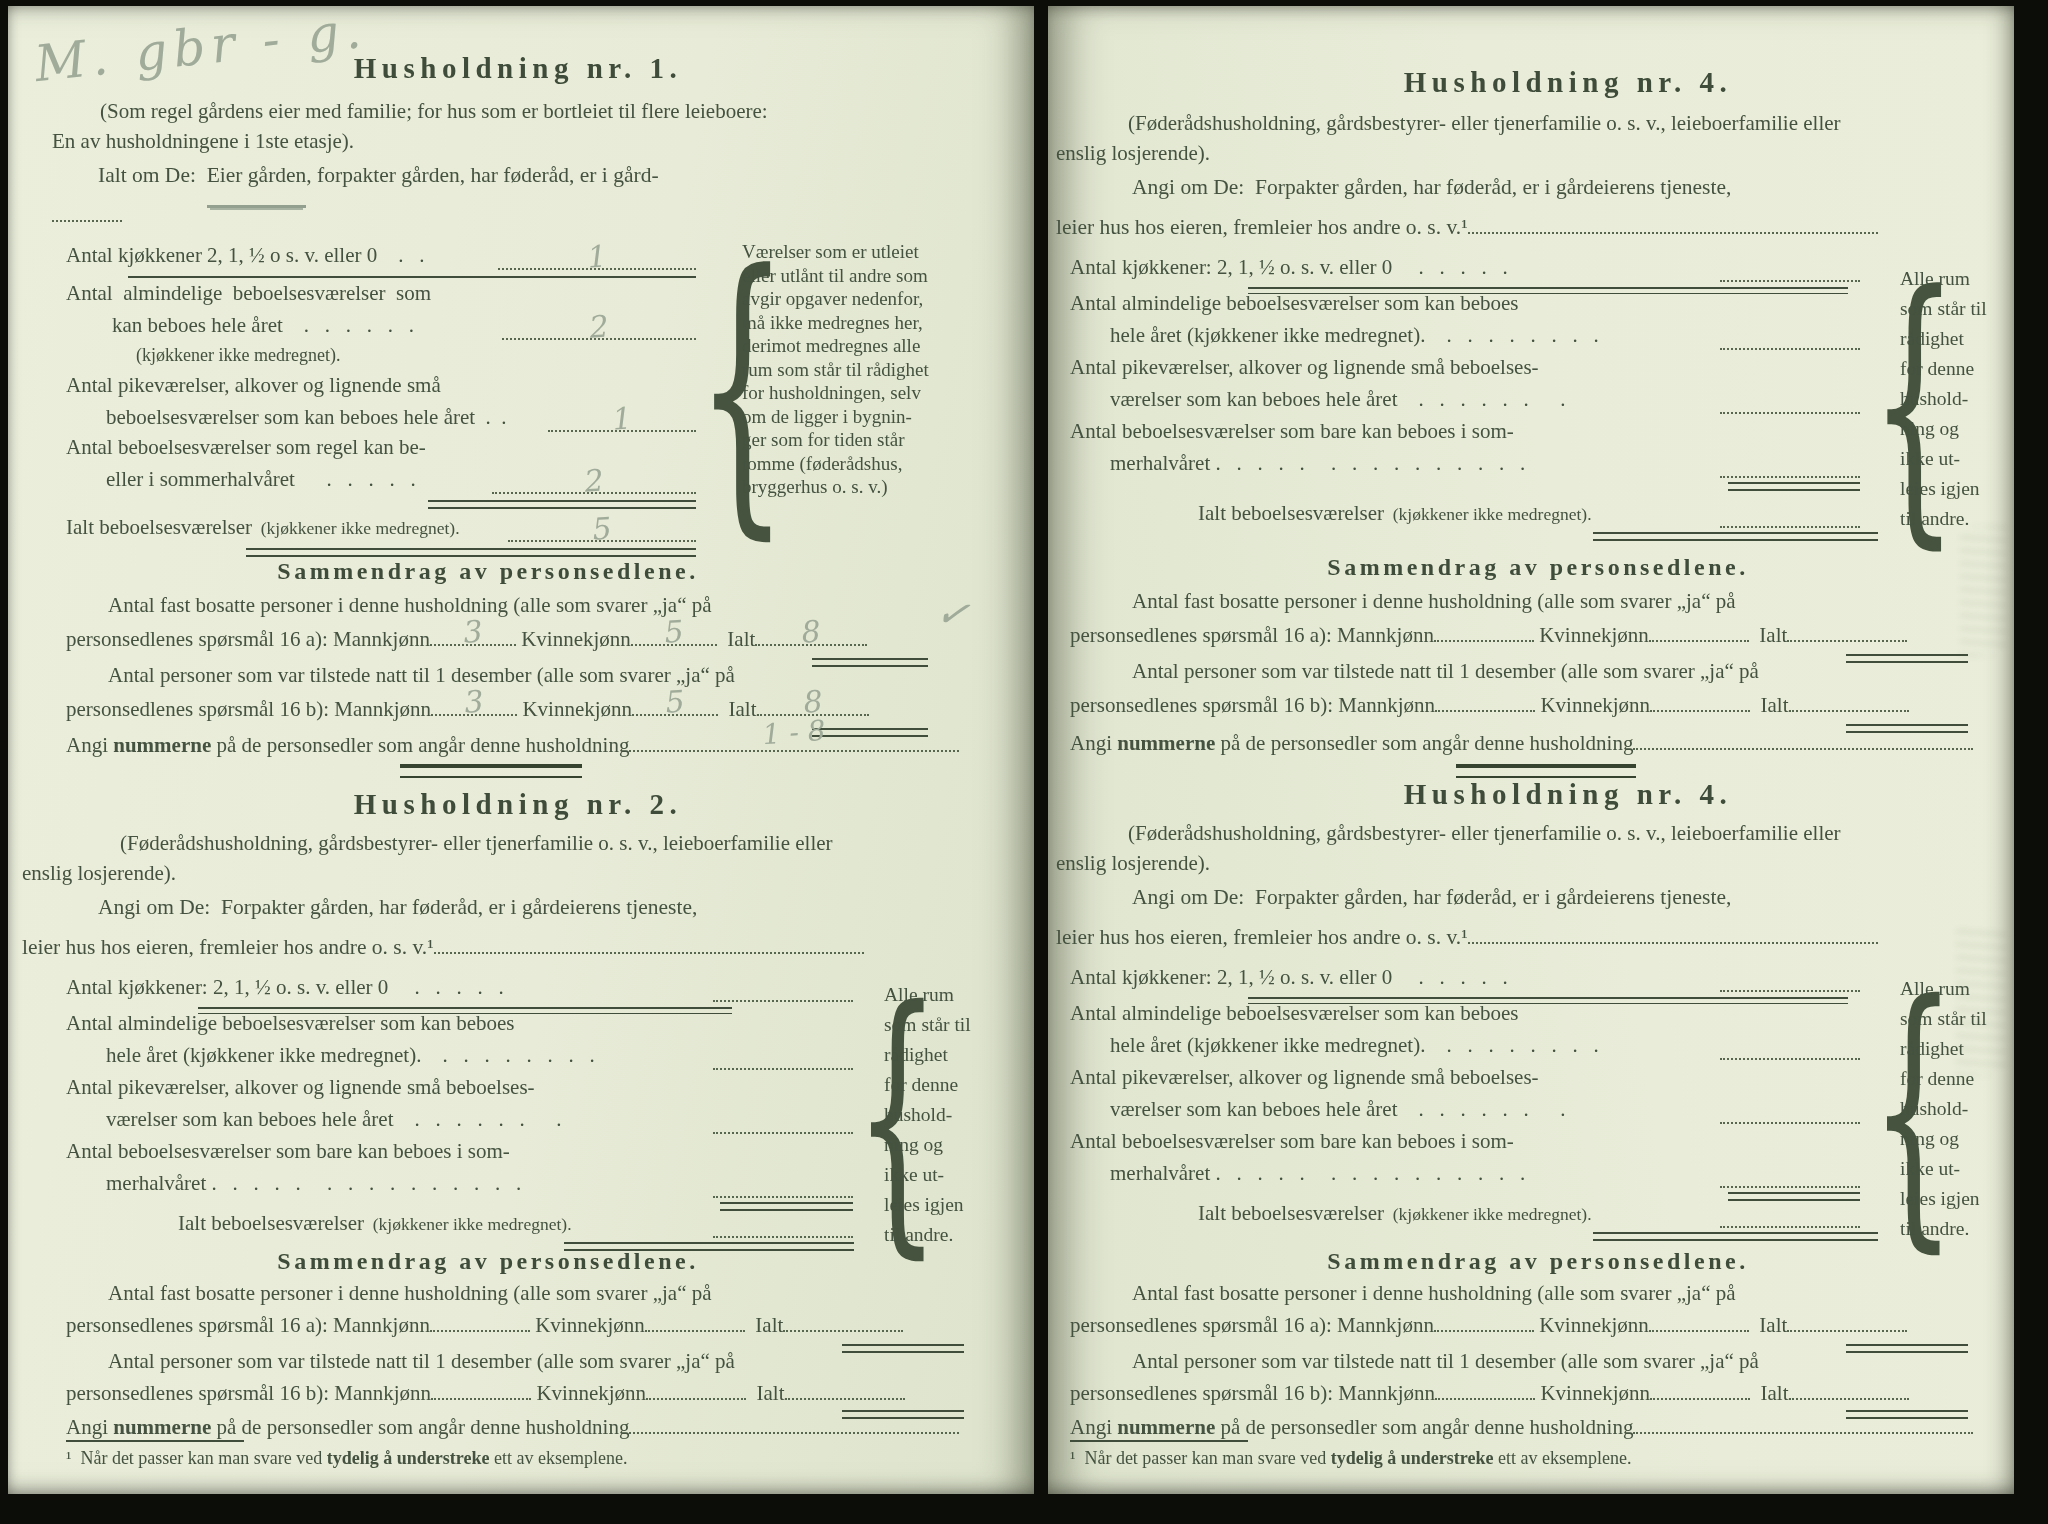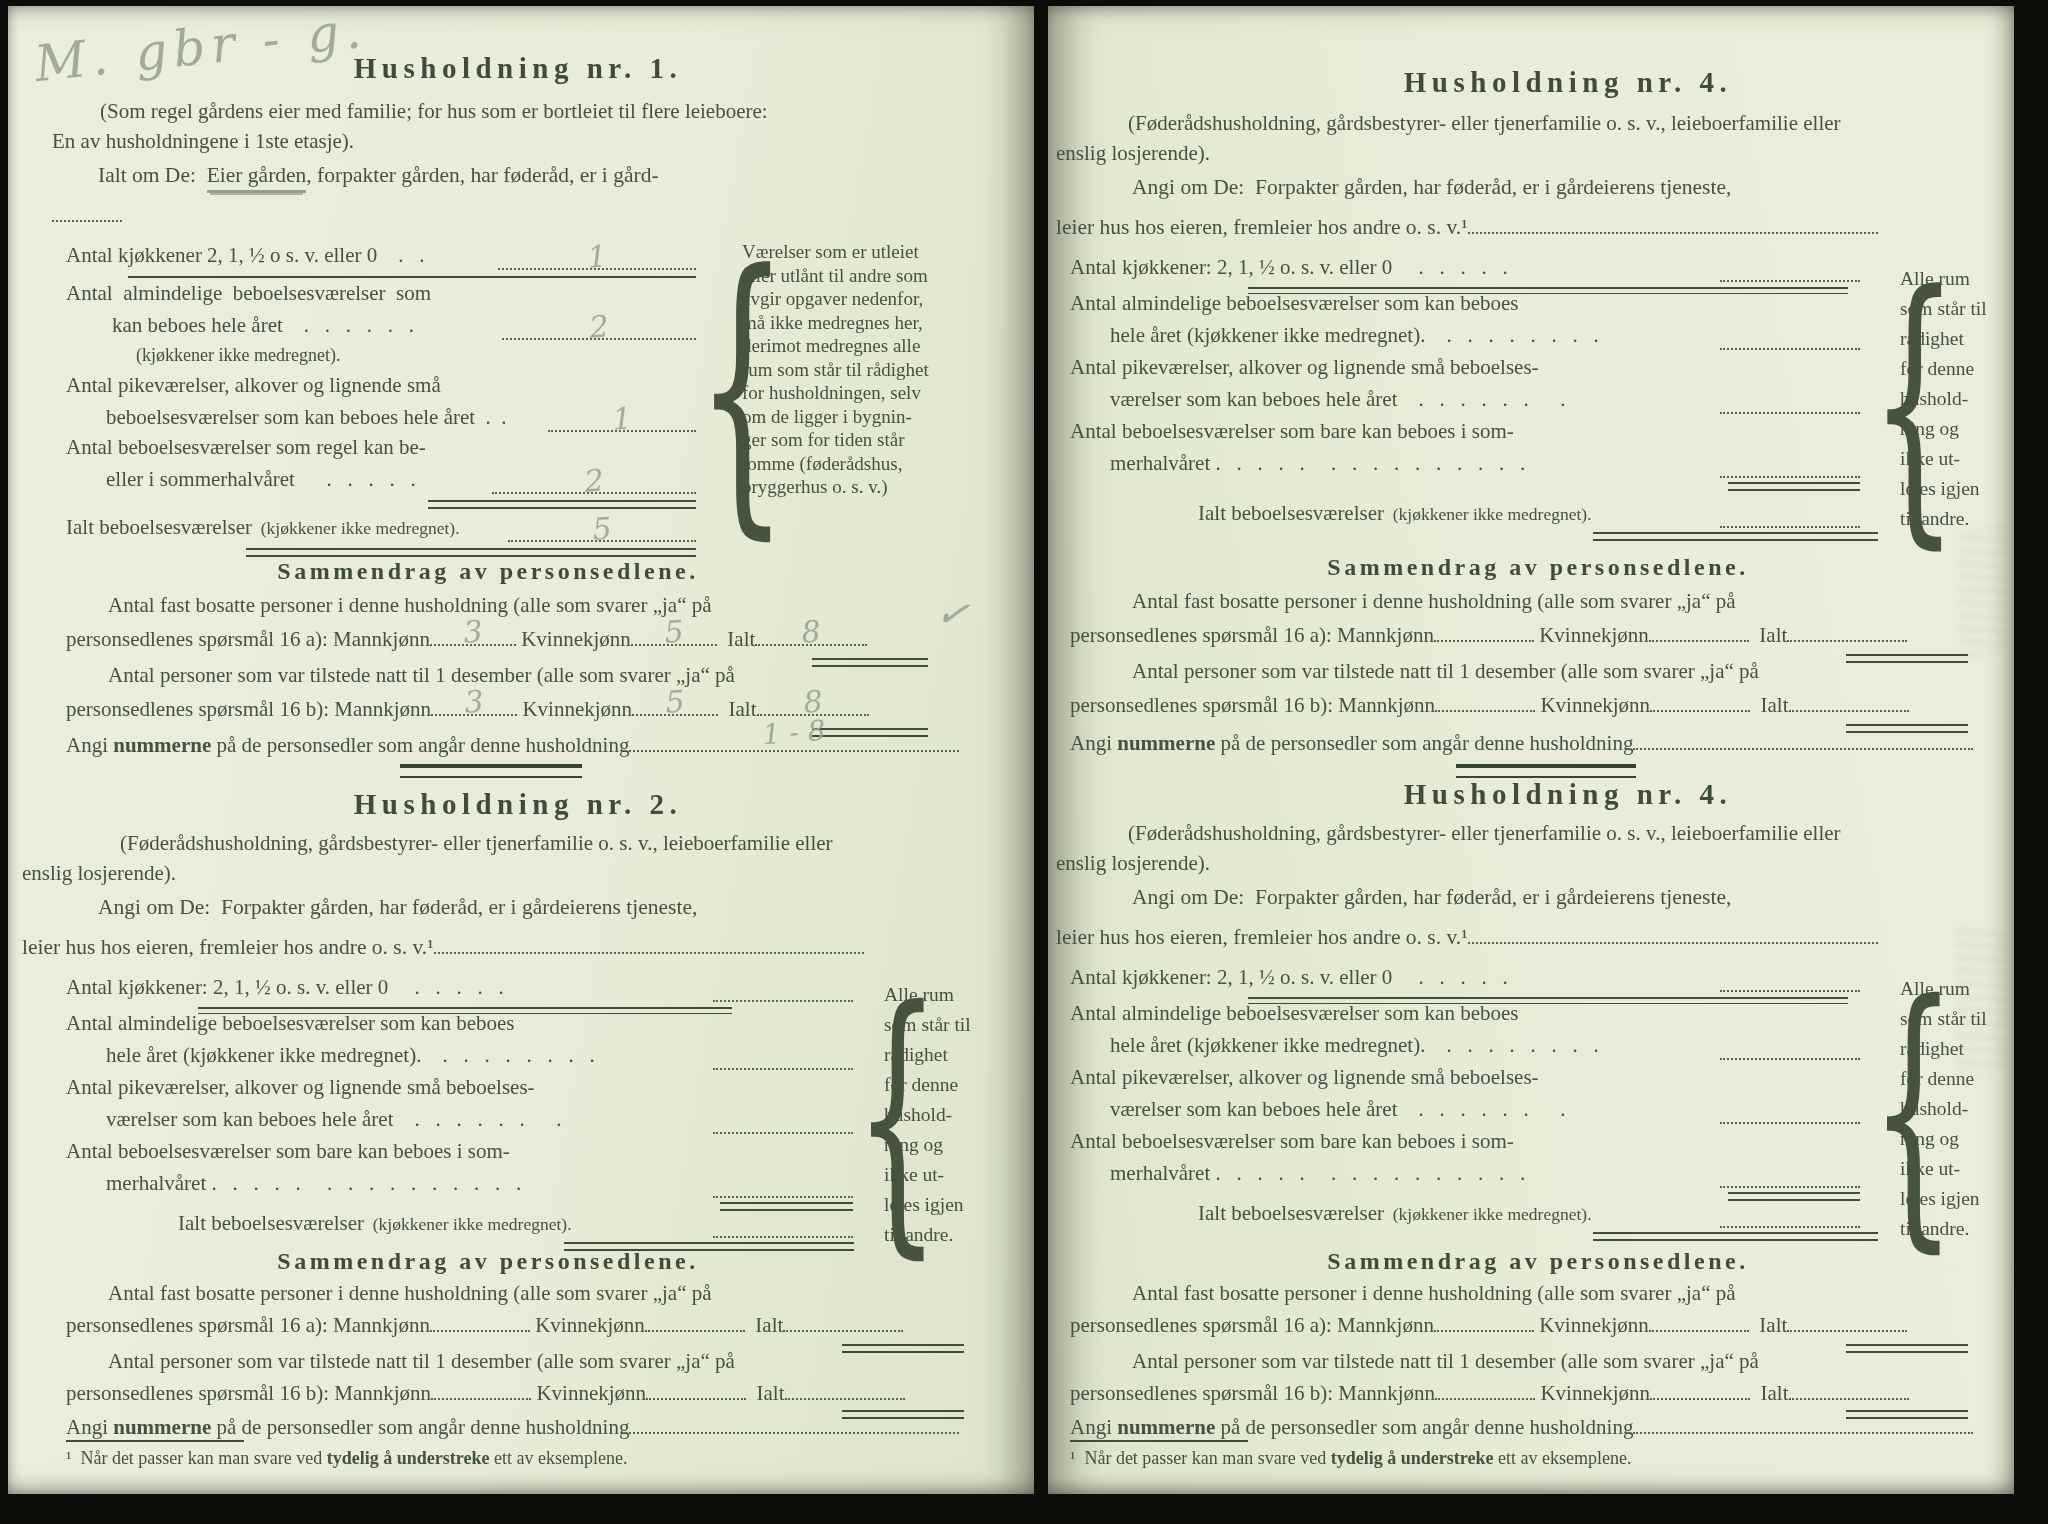--- a/index.html
+++ b/index.html
@@ -35,21 +35,21 @@
   .dbl{position:absolute;height:5px;border-top:2px solid #3f4d3a;border-bottom:2px solid #3f4d3a;}
   .divider{position:absolute;height:8px;border-top:4px solid #36432f;border-bottom:2px solid #36432f;}
   .hw{font-family:"DejaVu Serif",serif;font-style:italic;color:#a0ab99;}
   .val{position:absolute;left:50%;bottom:-6px;transform:translateX(-50%) rotate(-4deg);font-size:30px;white-space:pre;}
   .nums{font-size:28px;bottom:0;}
   .checkmark{position:absolute;font-size:40px;transform:rotate(10deg);}
   .annotation{position:absolute;top:12px;left:26px;font-size:50px;letter-spacing:6px;transform:rotate(-6deg);white-space:pre;}
   .brace{position:absolute;color:#46543f;transform-origin:left top;}
   .brace::before{content:"{";display:block;font-family:"DejaVu Serif",serif;font-weight:400;}
   .bleed{position:absolute;background:repeating-linear-gradient(4deg,rgba(70,80,58,.35) 0 3px,transparent 3px 13px);filter:blur(3px);opacity:.35;}
-  .u-pencil{border-bottom:3px solid #93a08f;box-shadow:0 5px 0 -3px #a8b3a2;padding-bottom:3px;font-family:Liberation Serif, serif;}
+  .u-pencil{border-bottom:3px solid #93a08f;box-shadow:0 5px 0 -3px #a8b3a2;padding-bottom:18px;font-family:Liberation Serif, serif;}
   b{font-weight:bold;}
 </style>
 </head>
 <body>
 
 <div id="stage">
 
   <div class="page" id="page-left">
 
     <div class="annotation hw">M. gbr - g.</div>

